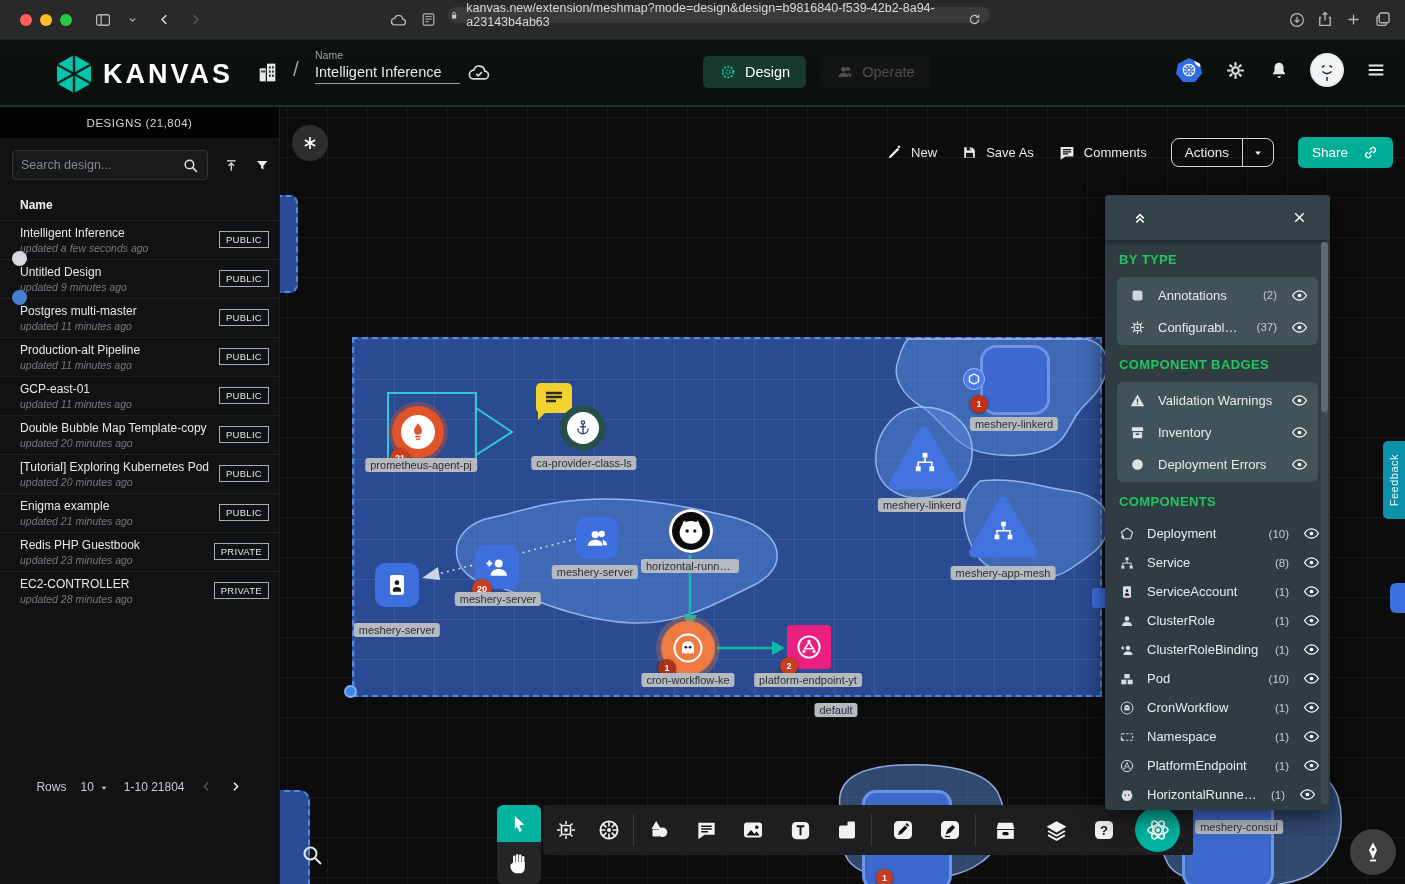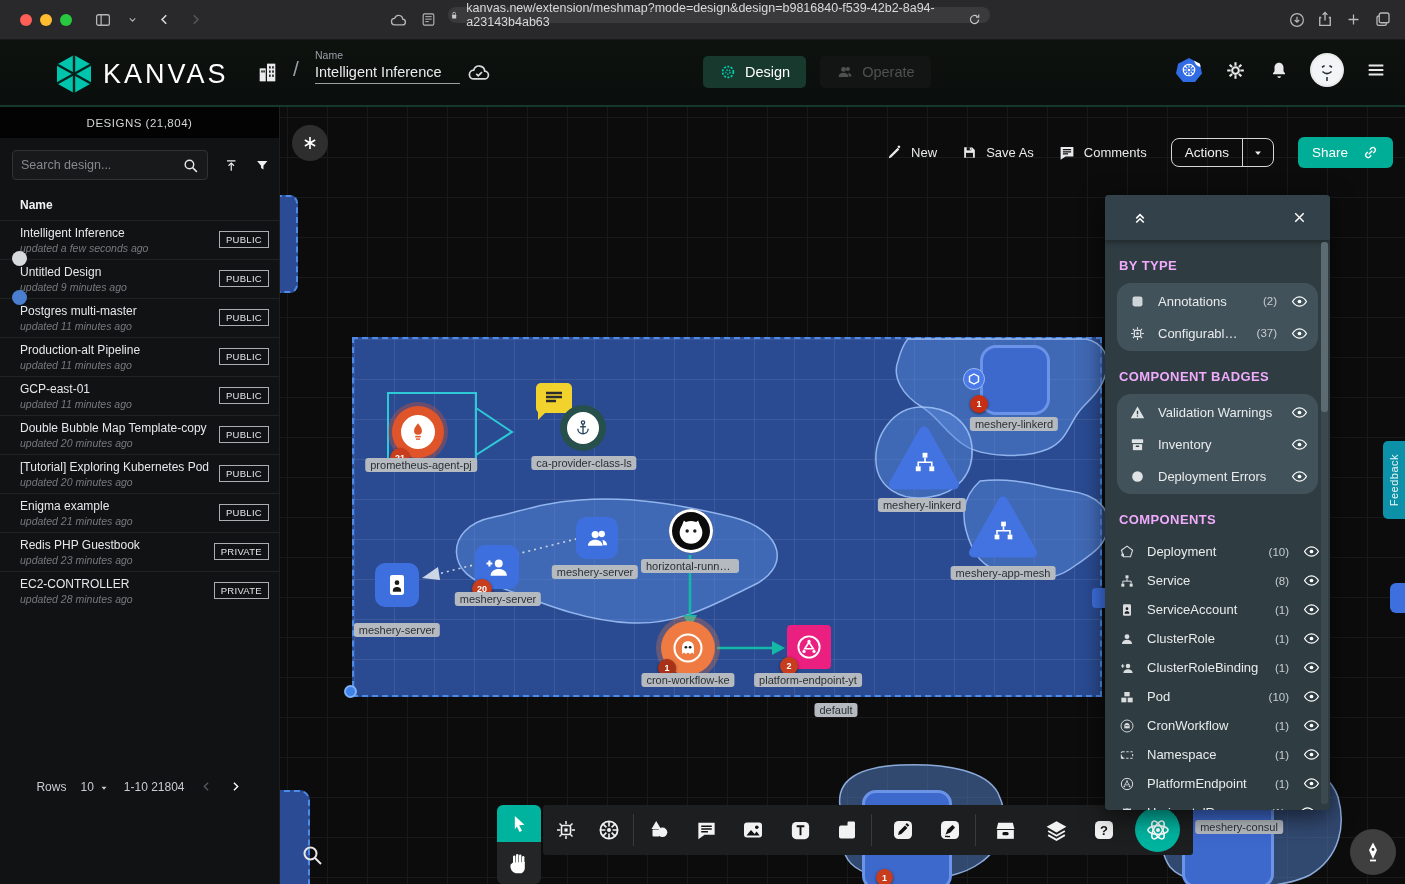--- a/index.html
+++ b/index.html
@@ -16,21 +16,21 @@
   .tl{width:12px;height:12px;border-radius:50%;margin-right:8px}
   .bicon{color:#b5b5b7;margin:0 7px}
   .urlbar{position:absolute;left:448px;top:7px;width:542px;height:16px;background:#3a3a3c;
     border-radius:8px;display:flex;align-items:center;justify-content:center;color:#d8d8da;font-size:12.5px;gap:6px}
   .urlbar .rfr{position:absolute;right:8px;top:5px;color:#c9c9cb}
 
   
   .apphdr{position:absolute;left:0;top:40px;width:1405px;height:67px;
     background:linear-gradient(#0d120f,#0a0e0c);border-bottom:2px solid #14382d;z-index:3}
   .logo{position:absolute;left:55px;top:14px;display:flex;align-items:center;gap:10px}
-  .logotext{color:#fff;font-size:27px;font-weight:400;letter-spacing:3px}
+  .logotext{color:#fff;font-size:27px;font-weight:700;letter-spacing:3px}
   .namewrap{position:absolute;left:315px;top:9px;width:145px}
   .namelabel{font-size:10.5px;color:#9aa0a6}
   .nameinput{width:145px;background:transparent;border:none;border-bottom:1px solid #9aa0a6;
     color:#e9ebed;font-size:14.5px;padding:3px 0;font-family:inherit;outline:none}
   .tabs{position:absolute;left:703px;top:16px;display:flex;gap:14px;align-items:center}
   .tab{display:flex;align-items:center;gap:8px;padding:7px 16px;border-radius:5px;font-size:14.5px;cursor:pointer}
   .tab.active{background:#17392e;color:#fff}
   .tab.inactive{background:#131414;color:#4d5250}
   .hdricons{position:absolute;right:18px;top:15px;display:flex;align-items:center;gap:23px;color:#e7e9ea}
   .k8shex{width:26px;height:24px;background:#326ce5;display:flex;align-items:center;justify-content:center;
@@ -108,22 +108,22 @@
   .mesherytool{position:absolute;left:855px;top:700px;width:45px;height:45px;border-radius:50%;
     background:#00b39f;display:flex;align-items:center;justify-content:center;z-index:7;cursor:pointer}
 
   
   .rpanel{position:absolute;left:1105px;top:195px;width:225px;height:615px;background:#2f3c41;
     border-radius:4px;box-shadow:0 6px 24px rgba(0,0,0,.6);z-index:10;overflow:hidden;color:#e8eaec}
   .rphdr{height:45px;background:#33424a;display:flex;align-items:center;justify-content:space-between;
     padding:0 22px 0 26px;box-shadow:0 2px 6px rgba(0,0,0,.35)}
   .rpscroll{position:absolute;right:2px;top:47px;width:7px;height:562px;background:#3c4a50;border-radius:3px}
   .rpthumb{position:absolute;right:2px;top:47px;width:7px;height:170px;background:#5c6b71;border-radius:3px}
-  .rpsec{font-size:13px;font-weight:700;letter-spacing:.4px;color:#f0abfc;margin:18px 0 10px 14px}
-  .rpgroup{background:#41525a;border-radius:14px;margin:0 12px;padding:2px 0}
+  .rpsec{font-size:13px;font-weight:700;letter-spacing:.4px;color:#22c55e;margin:12px 0 10px 14px}
+  .rpgroup{background:#41525a;border-radius:6px;margin:0 12px;padding:2px 0}
   .rprow{display:flex;align-items:center;height:32px;padding:0 10px 0 12px;gap:12px}
   .rprow .lbl{flex:1;font-size:13px;color:#e9ebec;white-space:nowrap;overflow:hidden;text-overflow:ellipsis}
   .rprow .cnt{font-size:11.5px;color:#c7cdd0;margin-right:2px}
   .rplist .rprow{height:29px;padding:0 10px 0 14px}
   .eye{color:#fff;cursor:pointer}
 
   .feedback{position:absolute;left:1383px;top:441px;width:22px;height:78px;background:#0d91a8;
     border-radius:5px 0 0 5px;display:flex;align-items:center;justify-content:center;z-index:11;cursor:pointer}
   .feedback span{writing-mode:vertical-rl;transform:rotate(180deg);color:#eaf6f8;font-size:11px;letter-spacing:.5px}
 </style>

